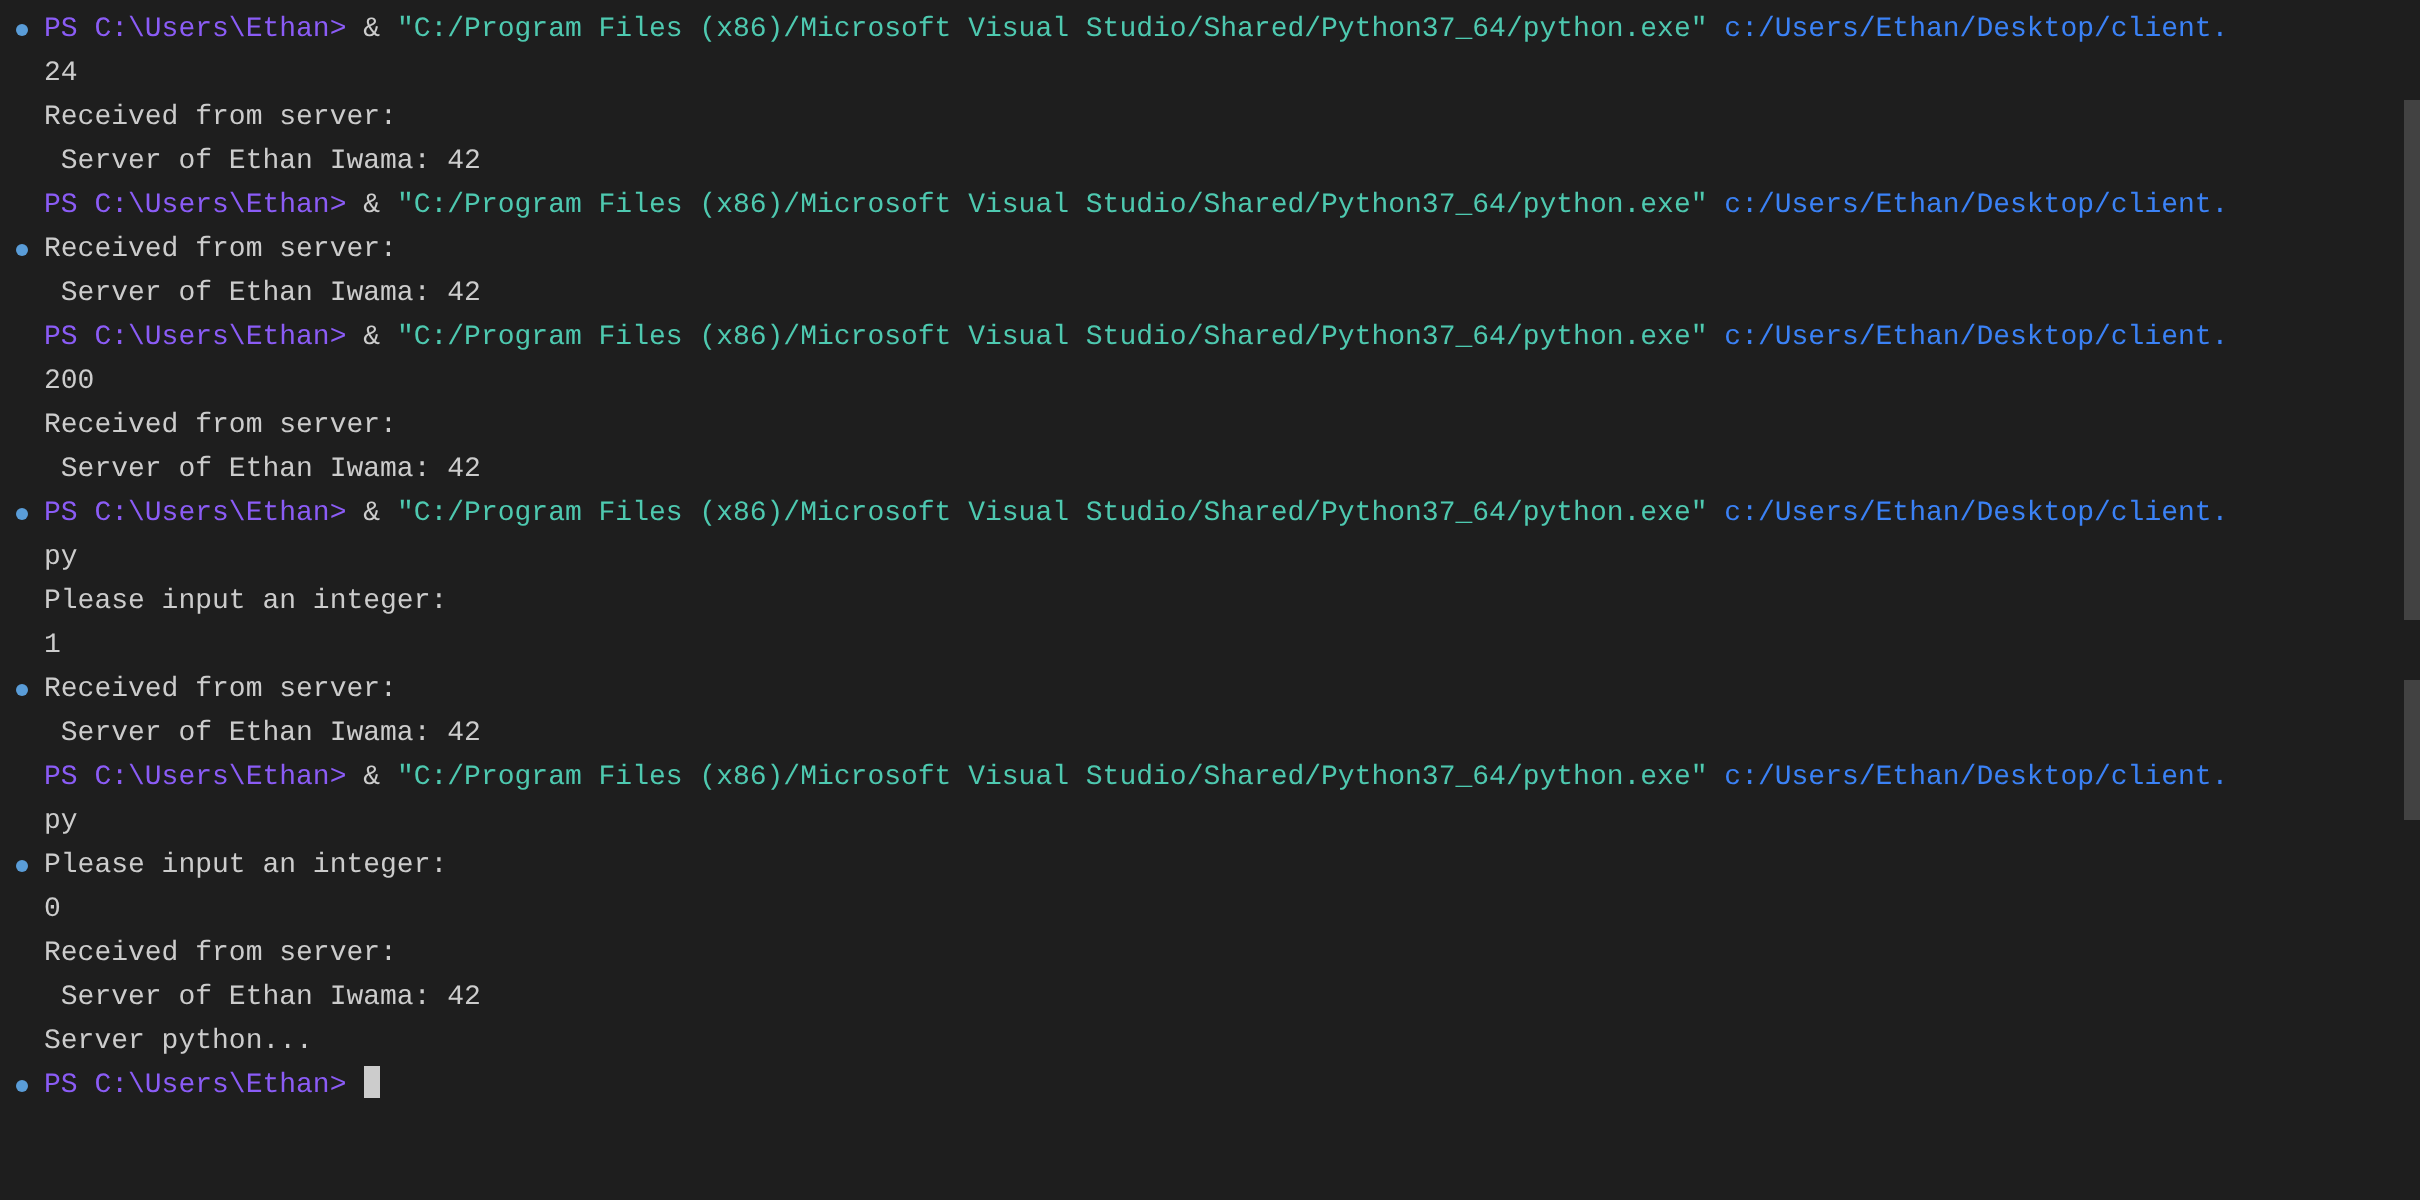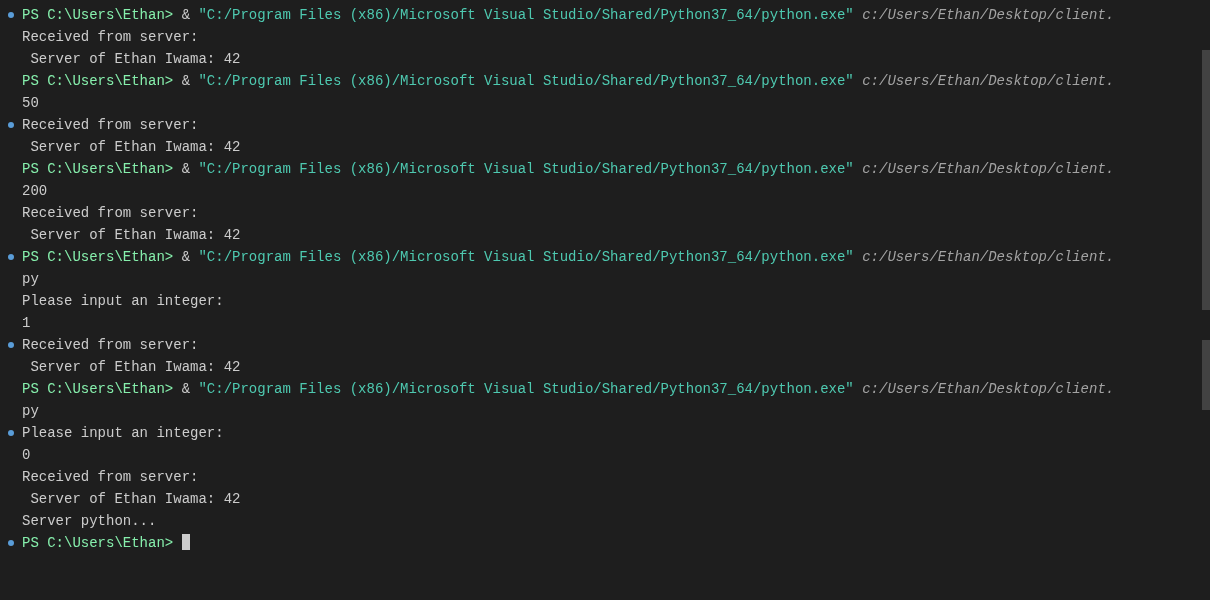--- a/index.html
+++ b/index.html
@@ -33,31 +33,30 @@
       content: '';
       position: absolute;
       left: 8px;
       top: 8px;
       width: 6px;
       height: 6px;
       border-radius: 50%;
       background-color: #5a9dd8;
     }
     .prompt {
-      color: #86efac;
+      color: #8b5cf6;
     }
     .amp {
       color: #cccccc;
     }
     .quoted {
       color: #4ec9b0;
     }
     .path-arg {
-      color: #a3a3a3;
-      font-style: italic;
+      color: #3b82f6;
     }
     .cursor {
       display: inline-block;
       width: 8px;
       height: 16px;
       background-color: #cccccc;
       vertical-align: middle;
       margin-bottom: 2px;
     }
     .scrollbar {
@@ -84,24 +83,24 @@
       width: 8px;
       height: 70px;
       background-color: #424242;
     }
   </style>
 </head>
 <body>
 
 <div class="terminal">
   <div class="line dot"><span class="prompt">PS C:\Users\Ethan&gt;</span> <span class="amp">&amp;</span> <span class="quoted">"C:/Program Files (x86)/Microsoft Visual Studio/Shared/Python37_64/python.exe"</span> <span class="path-arg">c:/Users/Ethan/Desktop/client.</span></div>
+  <div class="line">24</div>
   <div class="line">Received from server:</div>
   <div class="line"> Server of Ethan Iwama: 42</div>
   <div class="line"><span class="prompt">PS C:\Users\Ethan&gt;</span> <span class="amp">&amp;</span> <span class="quoted">"C:/Program Files (x86)/Microsoft Visual Studio/Shared/Python37_64/python.exe"</span> <span class="path-arg">c:/Users/Ethan/Desktop/client.</span></div>
-  <div class="line">50</div>
   <div class="line dot">Received from server:</div>
   <div class="line"> Server of Ethan Iwama: 42</div>
   <div class="line"><span class="prompt">PS C:\Users\Ethan&gt;</span> <span class="amp">&amp;</span> <span class="quoted">"C:/Program Files (x86)/Microsoft Visual Studio/Shared/Python37_64/python.exe"</span> <span class="path-arg">c:/Users/Ethan/Desktop/client.</span></div>
   <div class="line">200</div>
   <div class="line">Received from server:</div>
   <div class="line"> Server of Ethan Iwama: 42</div>
   <div class="line dot"><span class="prompt">PS C:\Users\Ethan&gt;</span> <span class="amp">&amp;</span> <span class="quoted">"C:/Program Files (x86)/Microsoft Visual Studio/Shared/Python37_64/python.exe"</span> <span class="path-arg">c:/Users/Ethan/Desktop/client.</span></div>
   <div class="line">py</div>
   <div class="line">Please input an integer:</div>
   <div class="line">1</div>

